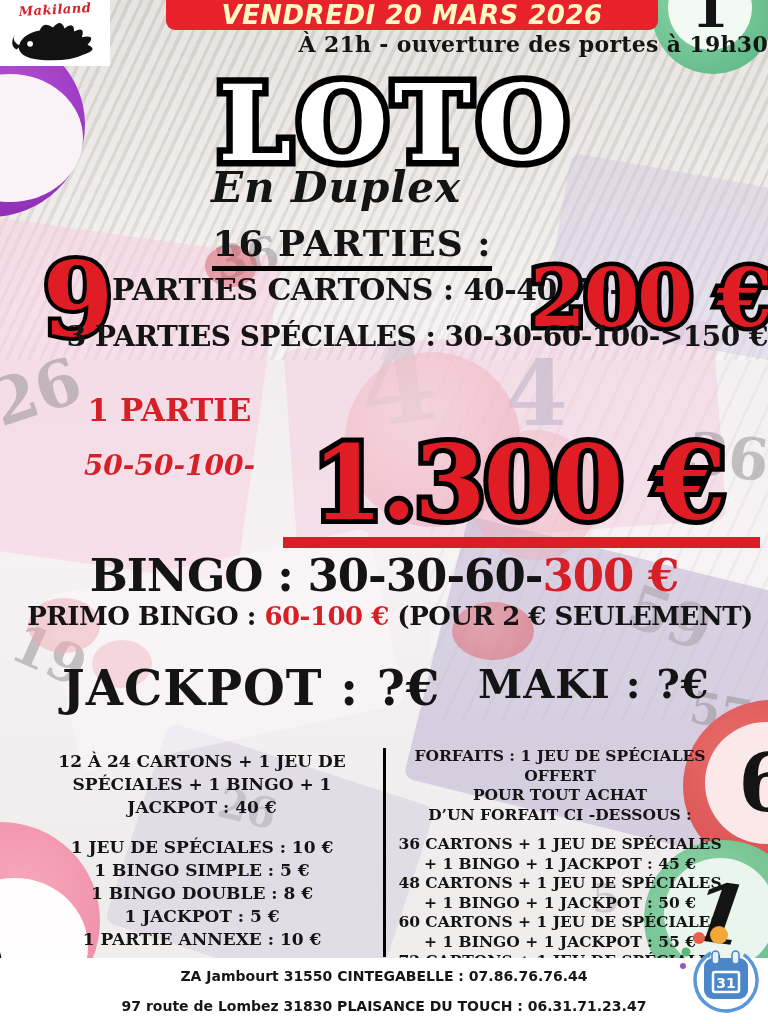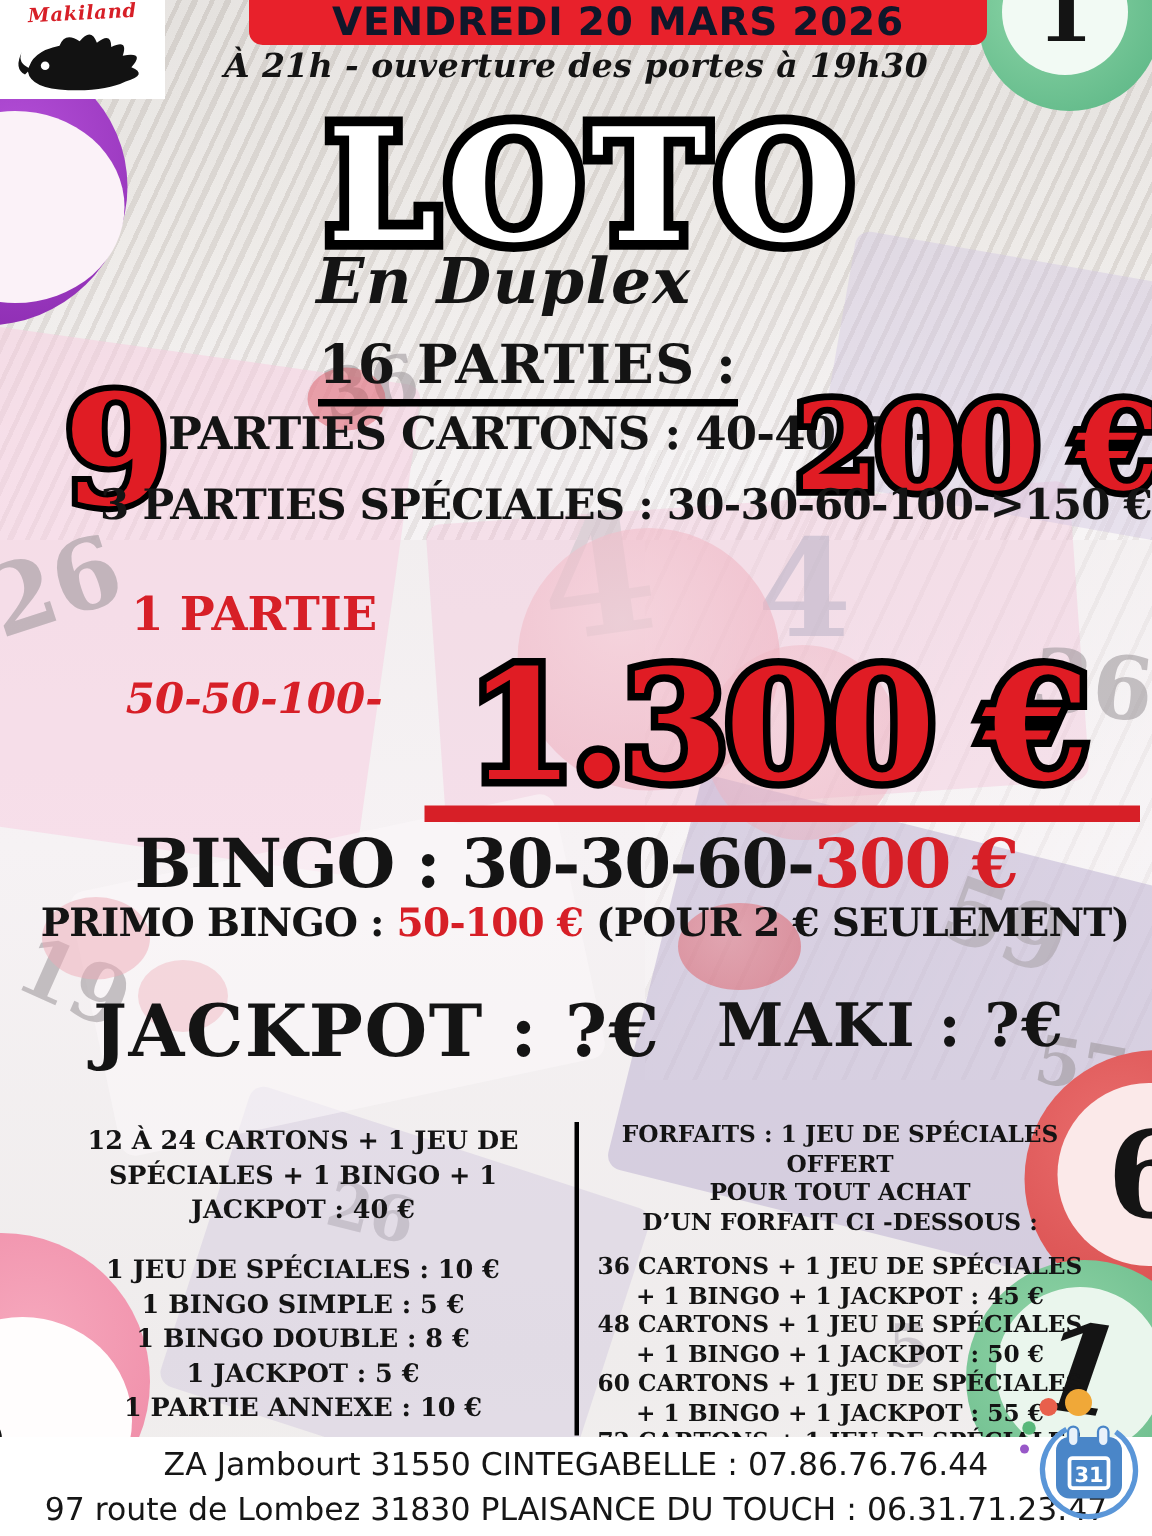--- a/index.html
+++ b/index.html
@@ -22,23 +22,23 @@
   .chip{border-radius:50%;}
   
   .ball{border-radius:50%;}
   .ball .inner{position:absolute;border-radius:50%;display:flex;align-items:center;justify-content:center;
     font-weight:bold;color:#141414;font-family:"DejaVu Serif",serif;}
   
   .slab{font-family:"DejaVu Serif",serif;font-weight:bold;color:#141414;}
   .red{color:#d71f27;}
   .banner{left:166px;top:-12px;width:492px;height:42px;background:#e8212b;border-radius:9px;
     display:flex;align-items:flex-end;justify-content:center;z-index:6;}
-  .banner-text{color:#0f172a;font-family:"DejaVu Sans",sans-serif;font-weight:bold;
+  .banner-text{color:#fef9c3;font-family:"DejaVu Sans",sans-serif;font-weight:bold;font-style:italic;
     font-size:26px;letter-spacing:.5px;line-height:30px;white-space:nowrap;}
-  .subtitle{left:0;top:31px;width:800px;text-align:center;font-size:22px;letter-spacing:.3px;z-index:6;font-style:italic;}
+  .subtitle{left:0;top:31px;width:800px;text-align:right;font-size:22px;letter-spacing:.3px;z-index:6;}
   .logo{left:0;top:0;width:110px;height:66px;background:#fff;z-index:7;text-align:center;overflow:hidden;}
   .logo-brand{color:#d71f27;font-size:13px;font-weight:bold;font-style:italic;letter-spacing:.5px;
     transform:rotate(-3deg);display:block;margin-top:2px;}
   .parties-title{left:0;top:222px;width:704px;text-align:center;z-index:4;}
   .parties-title span{display:inline-block;font-size:36px;letter-spacing:1px;
     border-bottom:5px solid #000;padding-bottom:2px;}
   .cartons-text{left:112px;top:272px;font-size:30px;letter-spacing:-.5px;white-space:nowrap;z-index:4;}
   .speciales-line{left:0;top:320px;width:768px;text-align:right;font-size:28px;letter-spacing:-.5px;z-index:4;}
   .annexe{left:52px;top:392px;width:235px;text-align:center;z-index:4;}
   .annexe .a1{font-size:31px;}
@@ -50,22 +50,22 @@
   .jackpot{left:62px;top:660px;font-size:48px;letter-spacing:1px;z-index:4;}
   .maki{left:478px;top:660px;font-size:40px;letter-spacing:1px;z-index:4;}
   .col{z-index:4;text-align:center;font-weight:bold;color:#141414;}
   .col-left{left:28px;top:750px;width:348px;font-size:17px;line-height:23px;}
   .col-right{left:392px;top:746px;width:336px;font-size:15.5px;line-height:19.5px;text-align:center;}
   .gap-l{height:17px;}
   .gap-r{height:10px;}
   .divider{left:383px;top:748px;width:3px;height:209px;background:#000;z-index:4;}
   .footer{left:0;top:958px;width:768px;height:66px;background:#fff;z-index:5;
     display:flex;flex-direction:column;justify-content:center;align-items:center;}
-  .footer div{font-family:"DejaVu Sans",sans-serif;font-weight:normal;color:#161616;
-    font-size:21px;line-height:30px;white-space:nowrap;}
+  .footer div{font-family:"DejaVu Sans",sans-serif;font-weight:bold;color:#161616;
+    font-size:14px;line-height:30px;white-space:nowrap;}
   .cal{left:676px;top:926px;z-index:8;}
   svg text{font-family:"DejaVu Serif",serif;font-weight:bold;}
 </style>
 </head>
 <body>
 
 <div class="poster">
 
   <div class="abs streaks"></div>
   <div class="abs streaks2"></div>
@@ -149,21 +149,21 @@
   </div>
   <svg class="abs" style="left:268px;top:424px;z-index:4;" width="500" height="120" viewBox="0 0 500 120">
     <text x="250" y="95" font-size="102" text-anchor="middle" fill="#e01c24" stroke="#000000" stroke-width="10" paint-order="stroke" letter-spacing="-2">1.300 €</text>
   </svg>
   <div class="abs underline-1300"></div>
 
   <div class="abs slab bingo-line">
     <span>BINGO : 30-30-60-</span><span class="red">300 €</span>
   </div>
   <div class="abs slab primo-line">
-    <span>PRIMO BINGO : </span><span class="red">50-100 €</span><span> (POUR 2 € SEULEMENT)</span>
+    <span>PRIMO BINGO : </span><span class="red">60-100 €</span><span> (POUR 2 € SEULEMENT)</span>
   </div>
 
   <div class="abs slab jackpot">JACKPOT : ?€</div>
   <div class="abs slab maki">MAKI : ?€</div>
 
   <div class="abs col col-left">
     <div>12 À 24 CARTONS + 1 JEU DE</div>
     <div>SPÉCIALES + 1 BINGO + 1 JACKPOT : 40 €</div>
     <div class="gap-l"></div>
     <div>1 JEU DE SPÉCIALES : 10 €</div>

